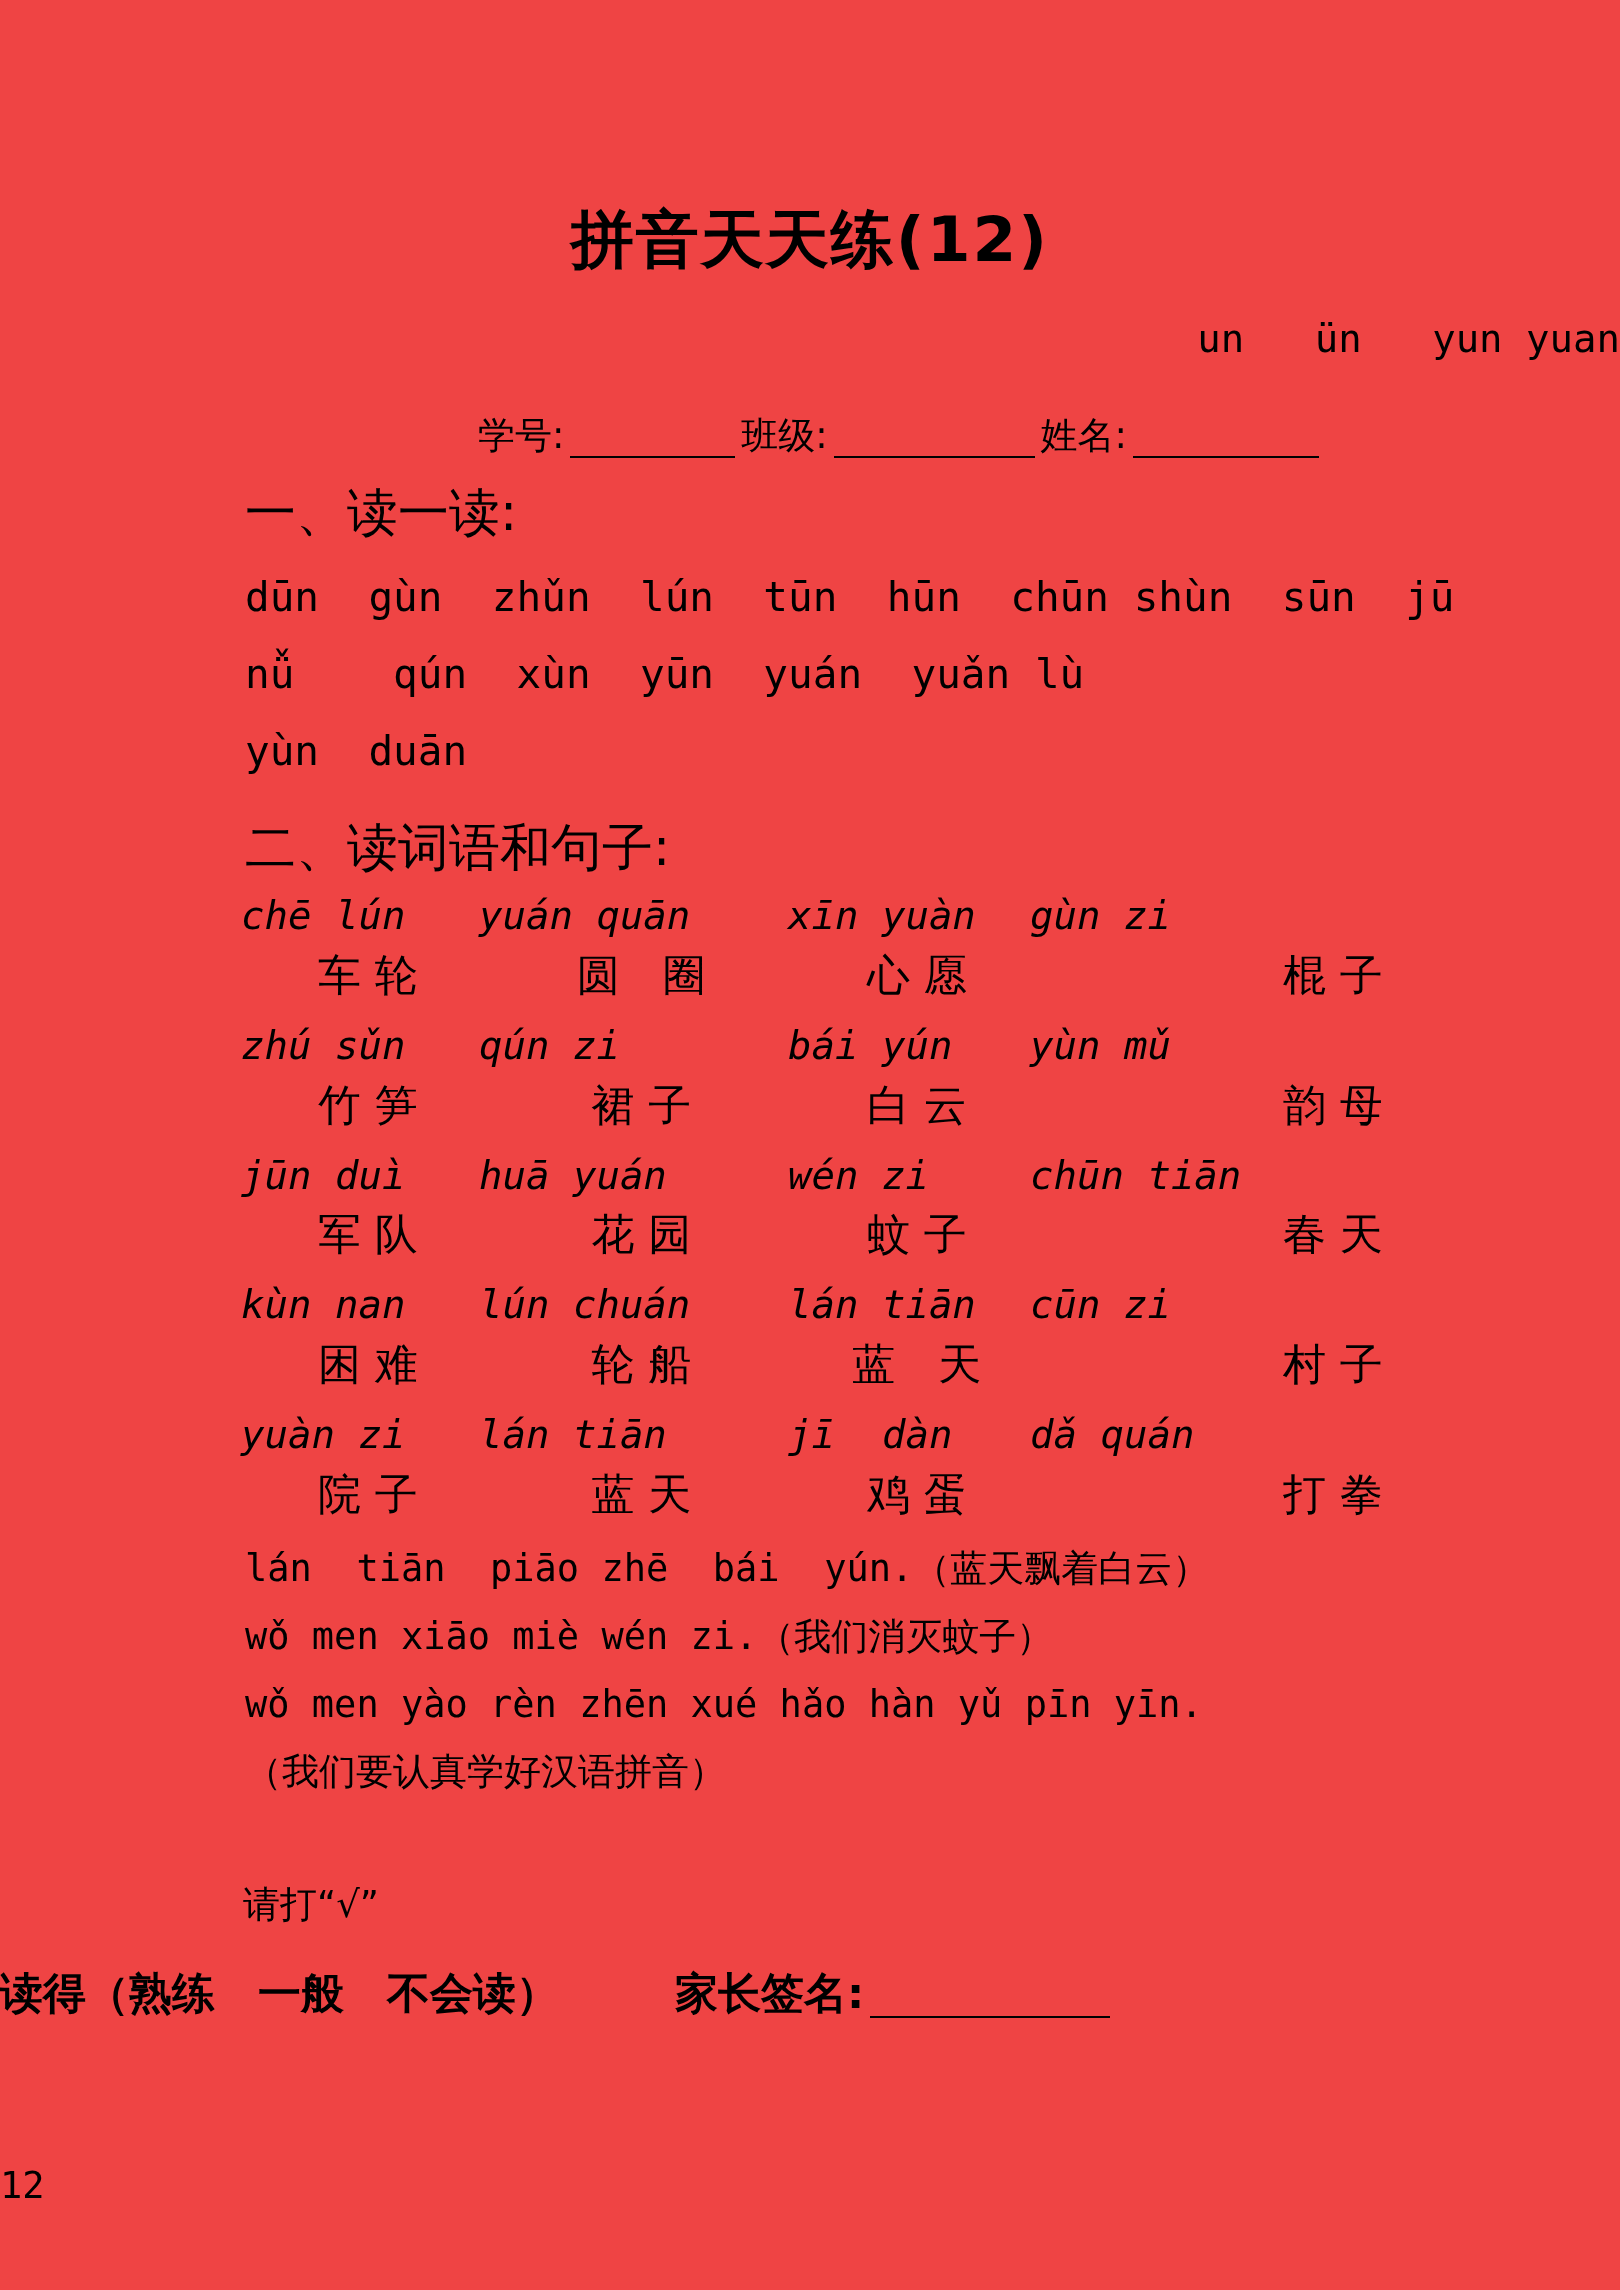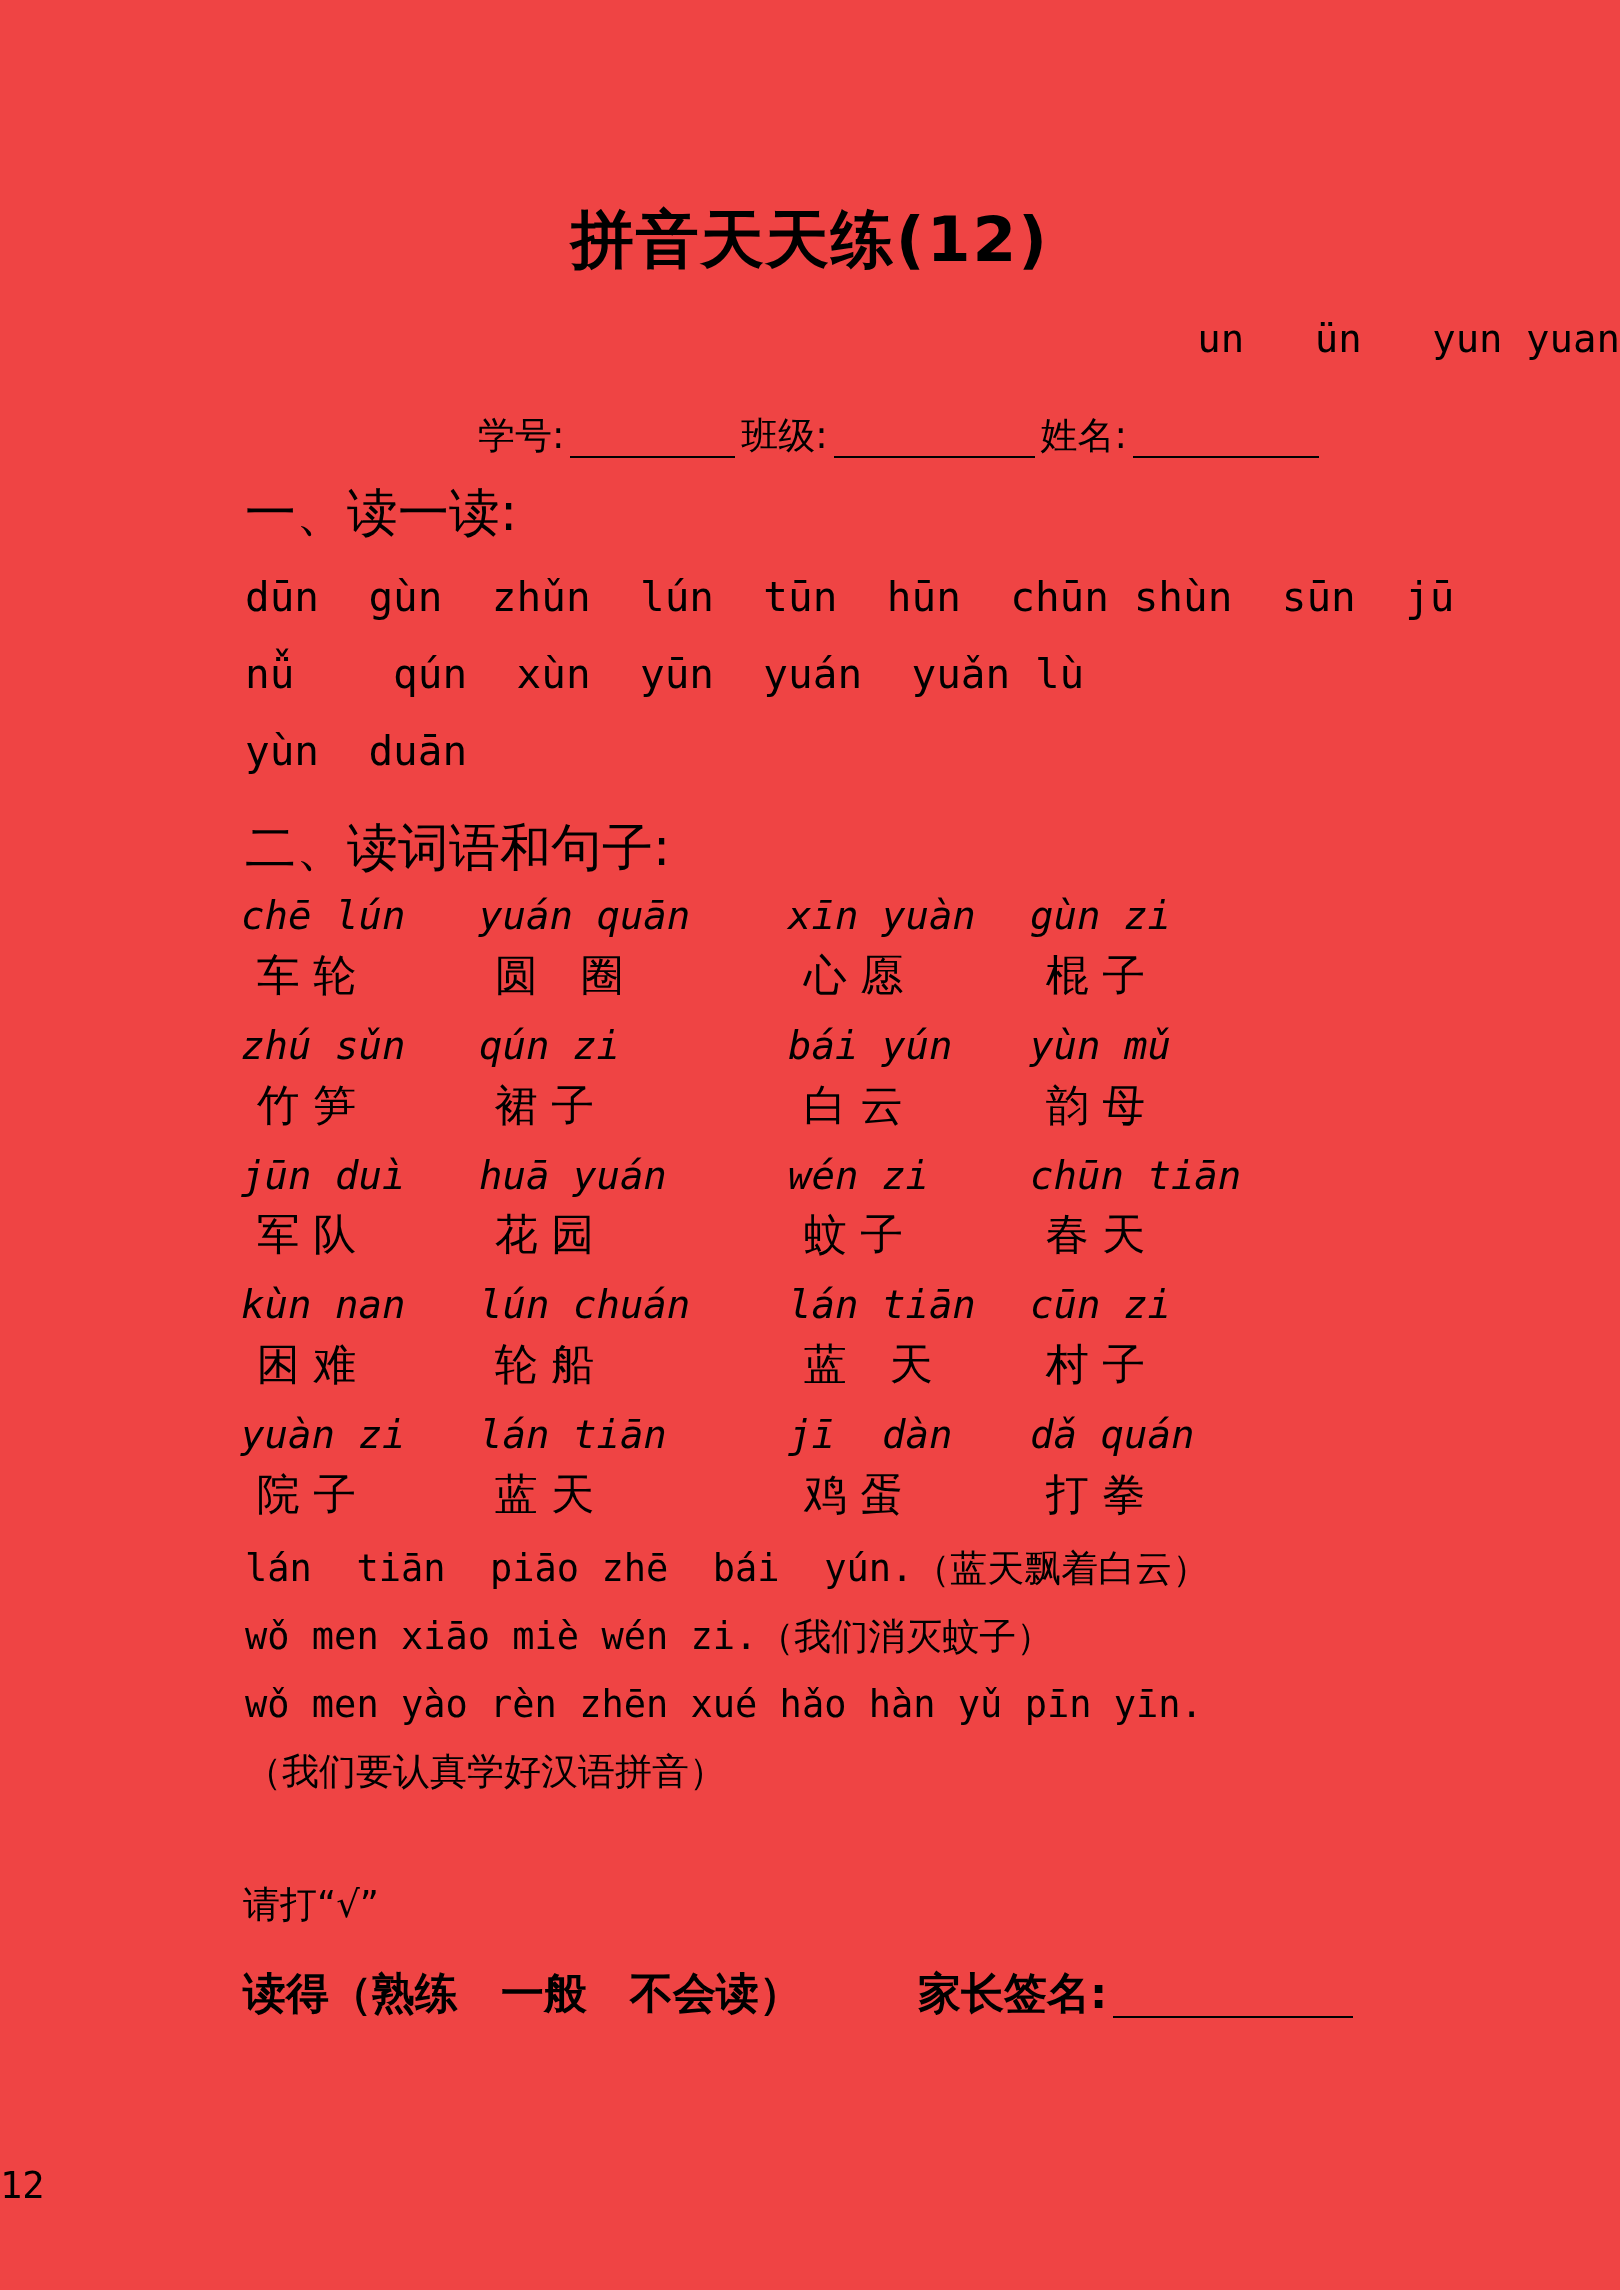--- a/index.html
+++ b/index.html
@@ -69,35 +69,35 @@
     grid-template-columns: 238px 309px 242px auto;
     margin-bottom: 21.6px;
   }
   .word-cell .py { font-size: 39px; line-height: 1.2; font-style: italic; }
   .word-cell .hz {
     margin-top: 9.8px;
     padding-left: 15.7px;
     font-size: 43px;
     line-height: 1.2;
     white-space: pre;
+    text-align: center;
   }
   .sentences { margin-top: 25.5px; }
   .sentence {
     margin-left: 245px;
     font-size: 37px;
     line-height: 1.25;
     margin-bottom: 21.6px;
   }
   .footer-instruction {
     margin-left: 243px;
     margin-top: 84px;
     font-size: 37px;
   }
   .footer-rating-line {
-    margin-left: 243px;
     margin-top: 35px;
     font-size: 43px;
     font-weight: bold;
   }
   .signature-group { margin-left: 116px; font-weight: bold; }
   .page-number {
     position: absolute;
     left: 0; right: 0;
     top: 2164px;
     text-align: left;

